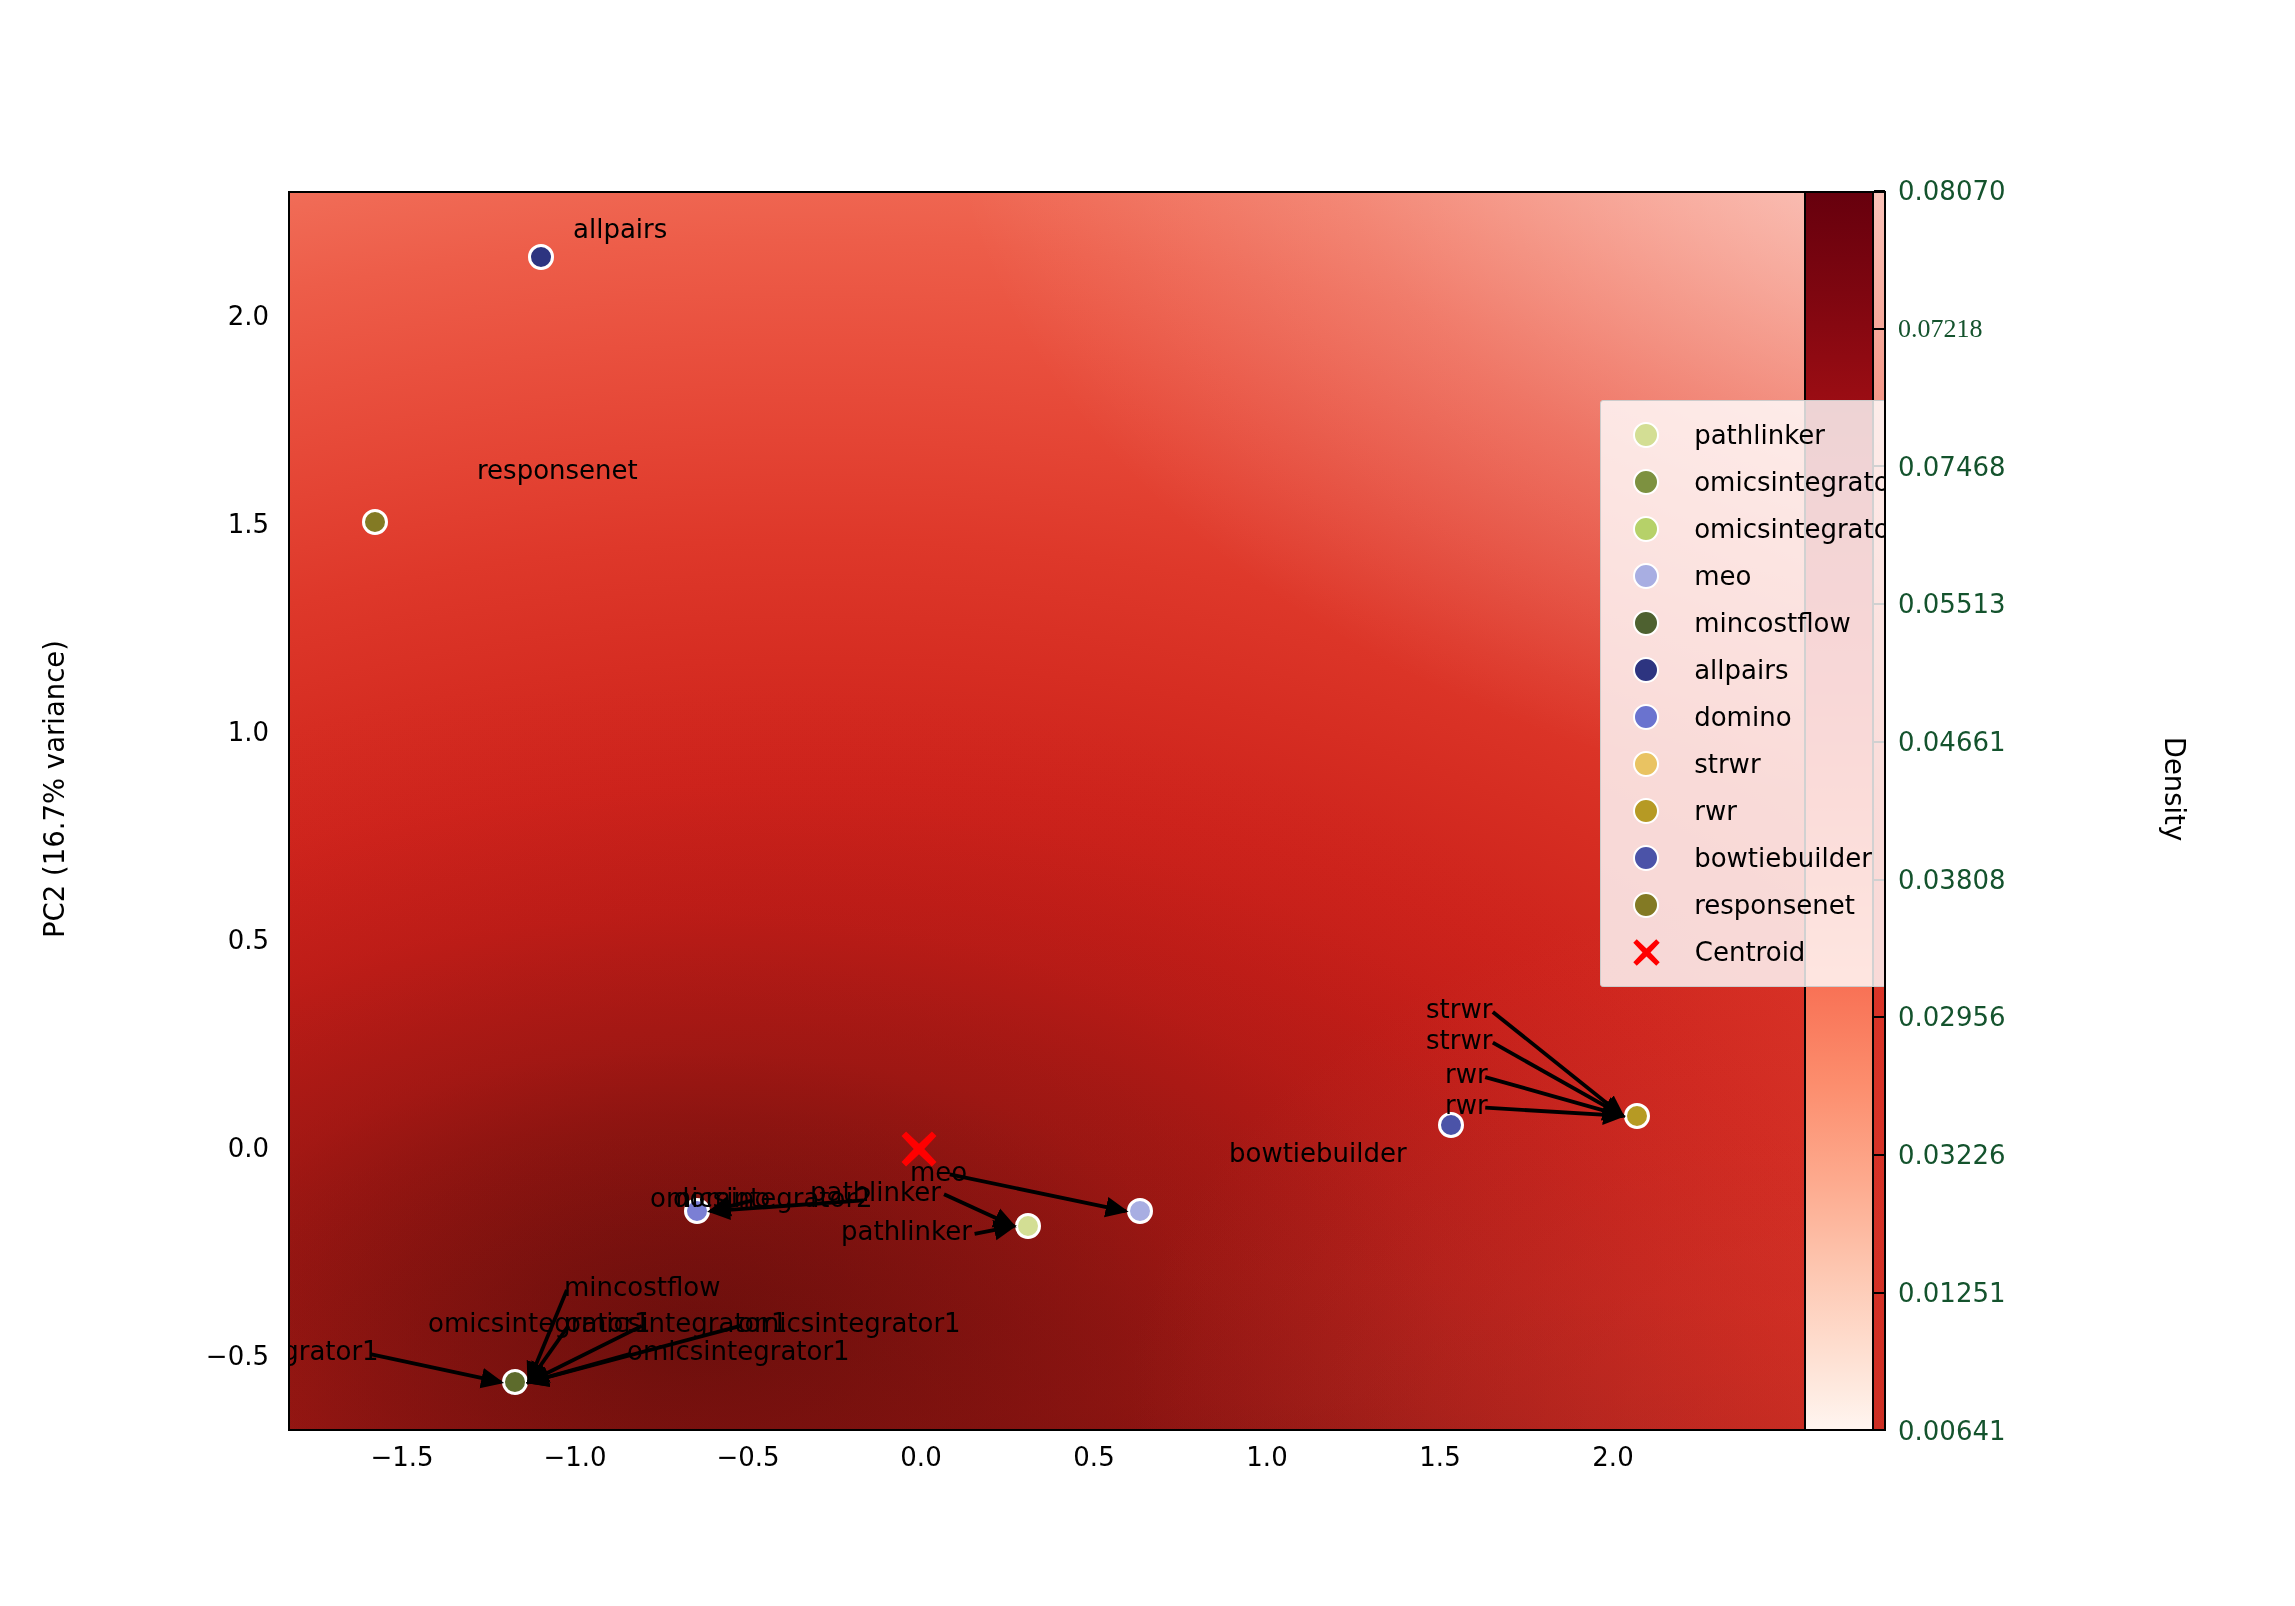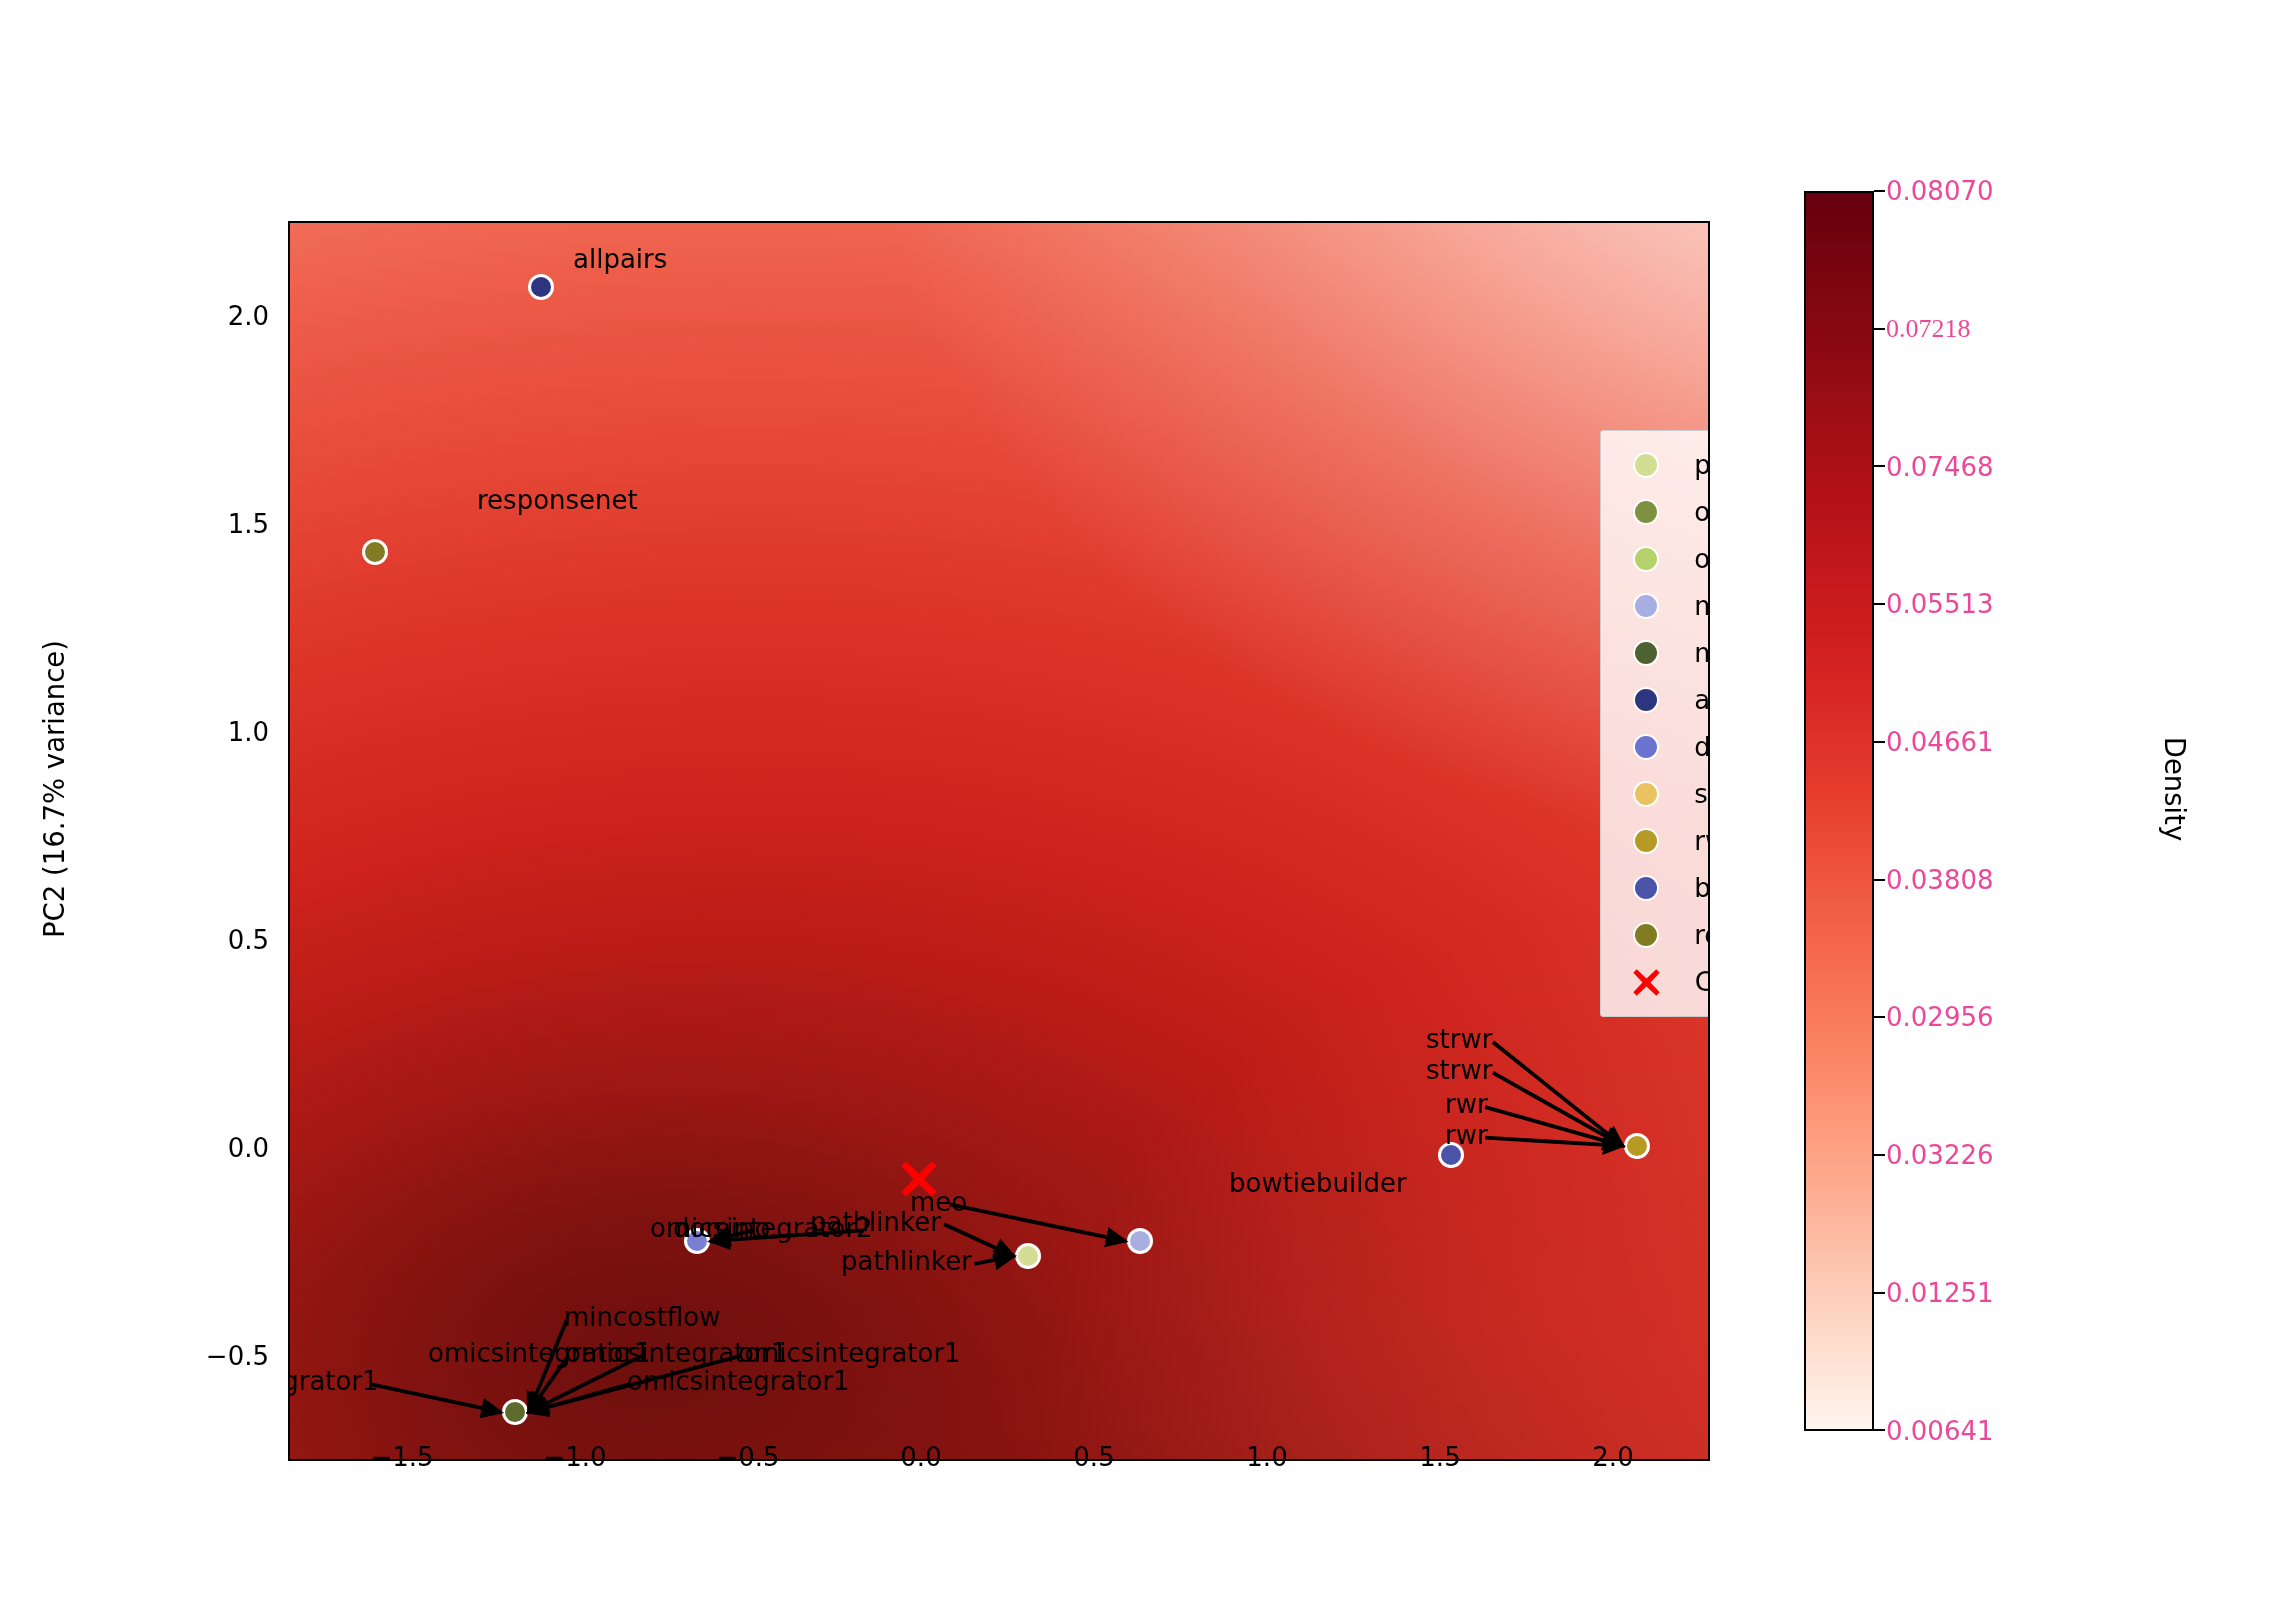--- a/index.html
+++ b/index.html
@@ -33,27 +33,26 @@
     font-size: 31px;
     color: #000000;
     letter-spacing: 0.4px;
   }
 
   
   #plot-area {
     position: absolute;
     left: 288px;
     top: 191px;
-    width: 1422px;
+    width: 1598px;
     height: 1240px;
     border: 2.3px solid #000000;
     box-sizing: border-box;
     overflow: hidden;
     background: #fff5f0;
-    margin-top: 30px;
   }
 
   
   .density-layer {
     position: absolute;
     left: -12%;
     top: -12%;
     width: 124%;
     height: 124%;
     pointer-events: none;
@@ -288,23 +287,23 @@
   }
   .cb-tick-mark {
     position: absolute;
     left: 70px;
     width: 10.7px;
     height: 2.3px;
     background: #000;
   }
   .cb-tick-label {
     position: absolute;
-    left: 82px;
+    left: 94px;
     font-size: 26px;
-    color: #ec4899;
+    color: #14532d;
     transform: translateY(-50%);
     white-space: nowrap;
   }
   #colorbar-title {
     position: absolute;
     left: 1983px;
     top: 773px;
     width: 383px;
     text-align: center;
     font-size: 27.5px;

